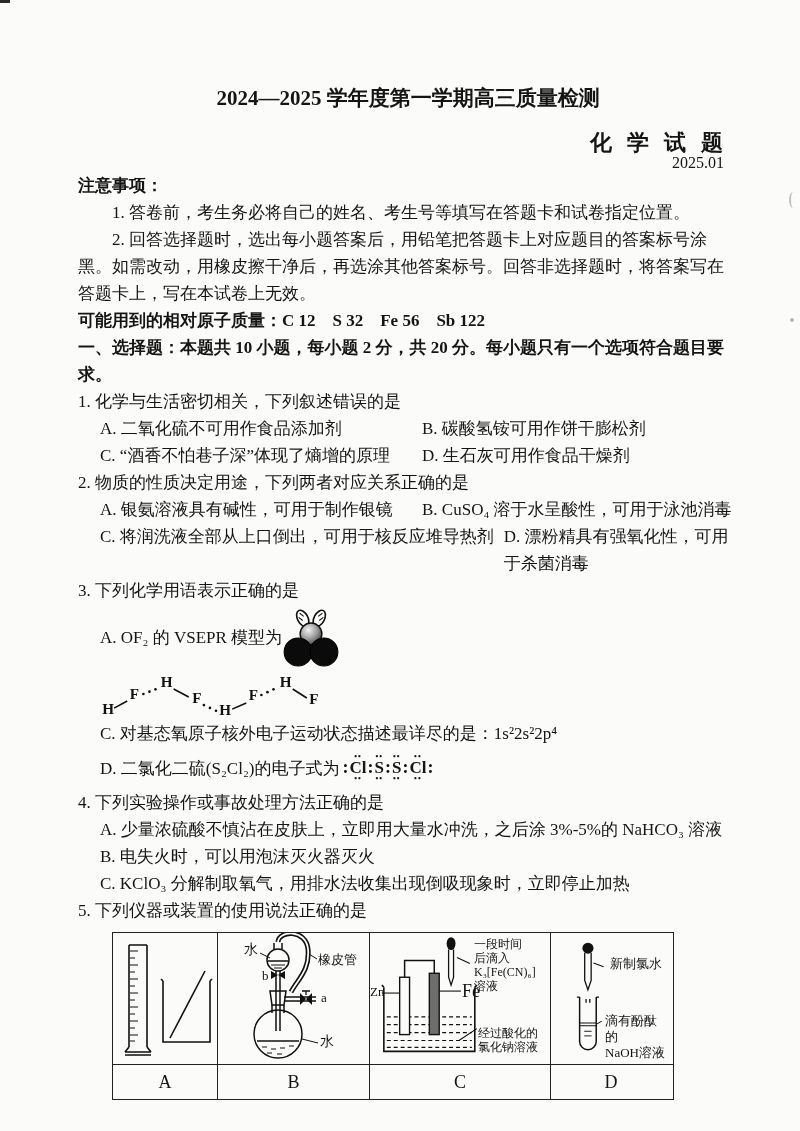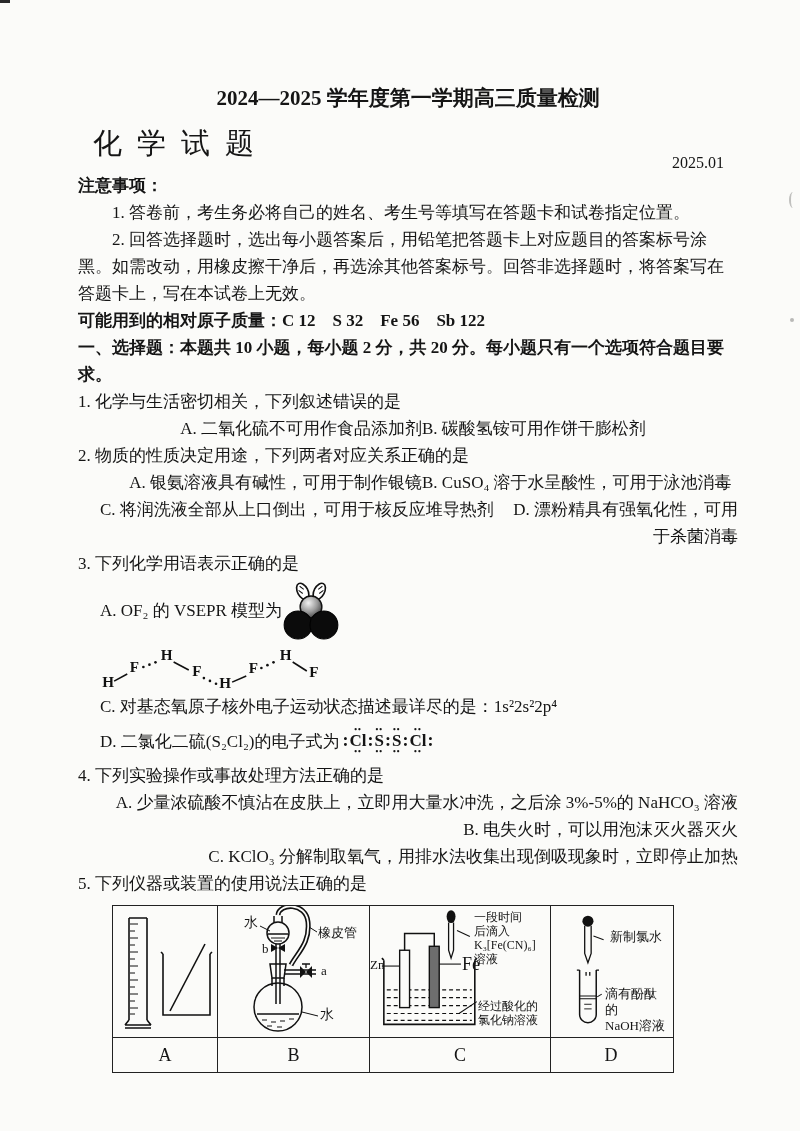--- a/index.html
+++ b/index.html
@@ -7,30 +7,30 @@
   .page {
     position:relative; width:800px; height:1131px; margin:0 auto;
     background:#fbfbf9; color:#151515; overflow:hidden;
   }
   .content { position:absolute; left:78px; top:84px; width:660px; }
 
   
   .exam-session { text-align:center; font-size:21px; font-weight:bold; line-height:28px; }
   .subject-row { position:relative; height:52px; margin-top:8px; }
   .subject-title {
-    text-align:left; font-size:29px; font-weight:normal;
+    text-align:right; font-size:22px; font-weight:bold;
     letter-spacing:15px; padding-left:15px; line-height:46px;
   }
   .exam-date { position:absolute; right:14px; bottom:0; font-size:16px;margin-top:16px; }
 
   
   .t { font-size:17px; line-height:27px; }
   .bold { font-weight:bold; }
   .indent { text-indent:2em; }
-  .opts { padding-left:22px;text-align:right; }
+  .opts { padding-left:22px; }
   .opt-row { display:flex; }
   .opt-row .left { width:322px; flex:0 0 auto; }
   .opt-row .left.wide { width:auto; margin-right:10px; }
 
   
   .row-flex { display:flex; align-items:center; padding-left:22px; }
   .q3a { height:66px; }
   .q3b { height:50px; }
   .q3d { height:42px; }
   .gfx { flex:0 0 auto; }
@@ -84,20 +84,24 @@
     <p class="t indent">2. 回答选择题时，选出每小题答案后，用铅笔把答题卡上对应题目的答案标号涂黑。如需改动，用橡皮擦干净后，再选涂其他答案标号。回答非选择题时，将答案写在答题卡上，写在本试卷上无效。</p>
 
     <div class="t bold">可能用到的相对原子质量：C 12　S 32　Fe 56　Sb 122</div>
     <div class="t bold">一、选择题：本题共 10 小题，每小题 2 分，共 20 分。每小题只有一个选项符合题目要求。</div>
 
     <div class="t">1. 化学与生活密切相关，下列叙述错误的是</div>
     <div class="opts">
       <div class="opt-row t">
         <span class="left">A. 二氧化硫不可用作食品添加剂</span>
         <span>B. 碳酸氢铵可用作饼干膨松剂</span>
+      </div>
+      <div class="opt-row t">
+        <span class="left">C. “酒香不怕巷子深”体现了熵增的原理</span>
+        <span>D. 生石灰可用作食品干燥剂</span>
       </div>
     </div>
 
     <div class="t">2. 物质的性质决定用途，下列两者对应关系正确的是</div>
     <div class="opts">
       <div class="opt-row t">
         <span class="left">A. 银氨溶液具有碱性，可用于制作银镜</span>
         <span>B. CuSO₄ 溶于水呈酸性，可用于泳池消毒</span>
       </div>
       <div class="opt-row t">

